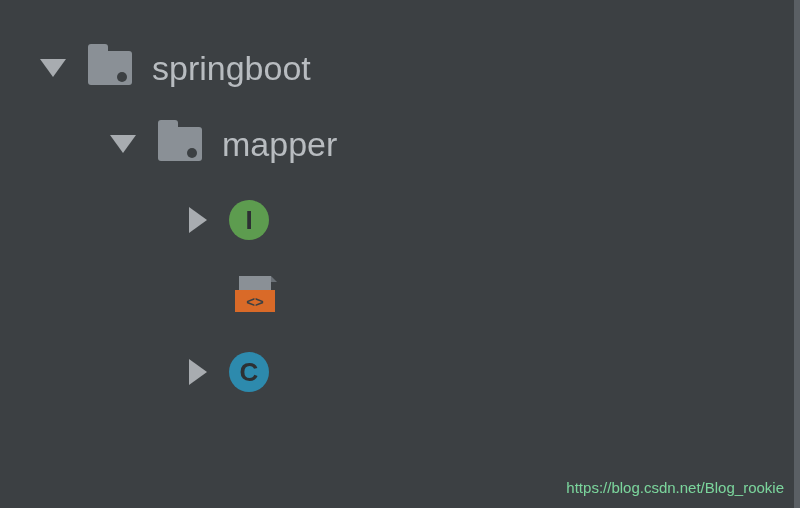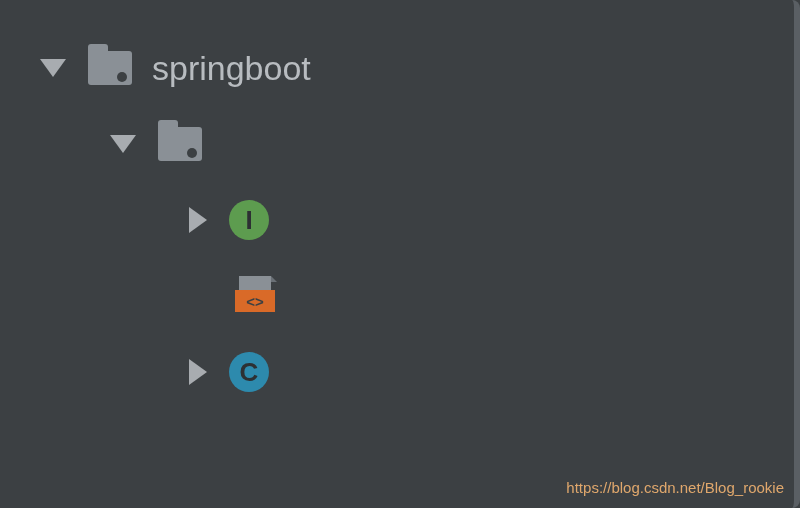--- a/index.html
+++ b/index.html
@@ -15,21 +15,20 @@
       font-size: 34px;
       color: #b8bcc0;
       position: relative;
       overflow: hidden;
     }
     .tree {
       padding-top: 30px;
       padding-left: 40px;
       border-right: 6px solid #5a5f64;
       height: 100%;
-      border-radius: 8px;
     }
     .tree-row {
       display: flex;
       align-items: center;
       height: 76px;
       gap: 10px;
     }
     .indent-1 { padding-left: 0; }
     .indent-2 { padding-left: 70px; }
     .indent-3 { padding-left: 145px; }
@@ -156,38 +155,39 @@
       font-weight: bold;
     }
     .label {
       white-space: nowrap;
     }
     .watermark {
       position: absolute;
       bottom: 12px;
       right: 16px;
       font-size: 15px;
-      color: #fdba74;
+      color: #86efac;
       opacity: 0.85;
     }
   </style>
 </head>
 <body>
 
 <div class="tree">
 
   <div class="tree-row indent-1">
     <span class="arrow arrow-down"></span>
     <span class="folder-icon"></span>
     <span class="label">springboot</span>
   </div>
 
   <div class="tree-row indent-2">
     <span class="arrow arrow-down"></span>
     <span class="folder-icon"></span>
+    <span class="label">mapper</span>
   </div>
 
   <div class="tree-row indent-3">
     <span class="arrow arrow-right"></span>
     <span class="interface-icon">
         <span>I</span>
       </span>
   </div>
 
   <div class="tree-row indent-3">

